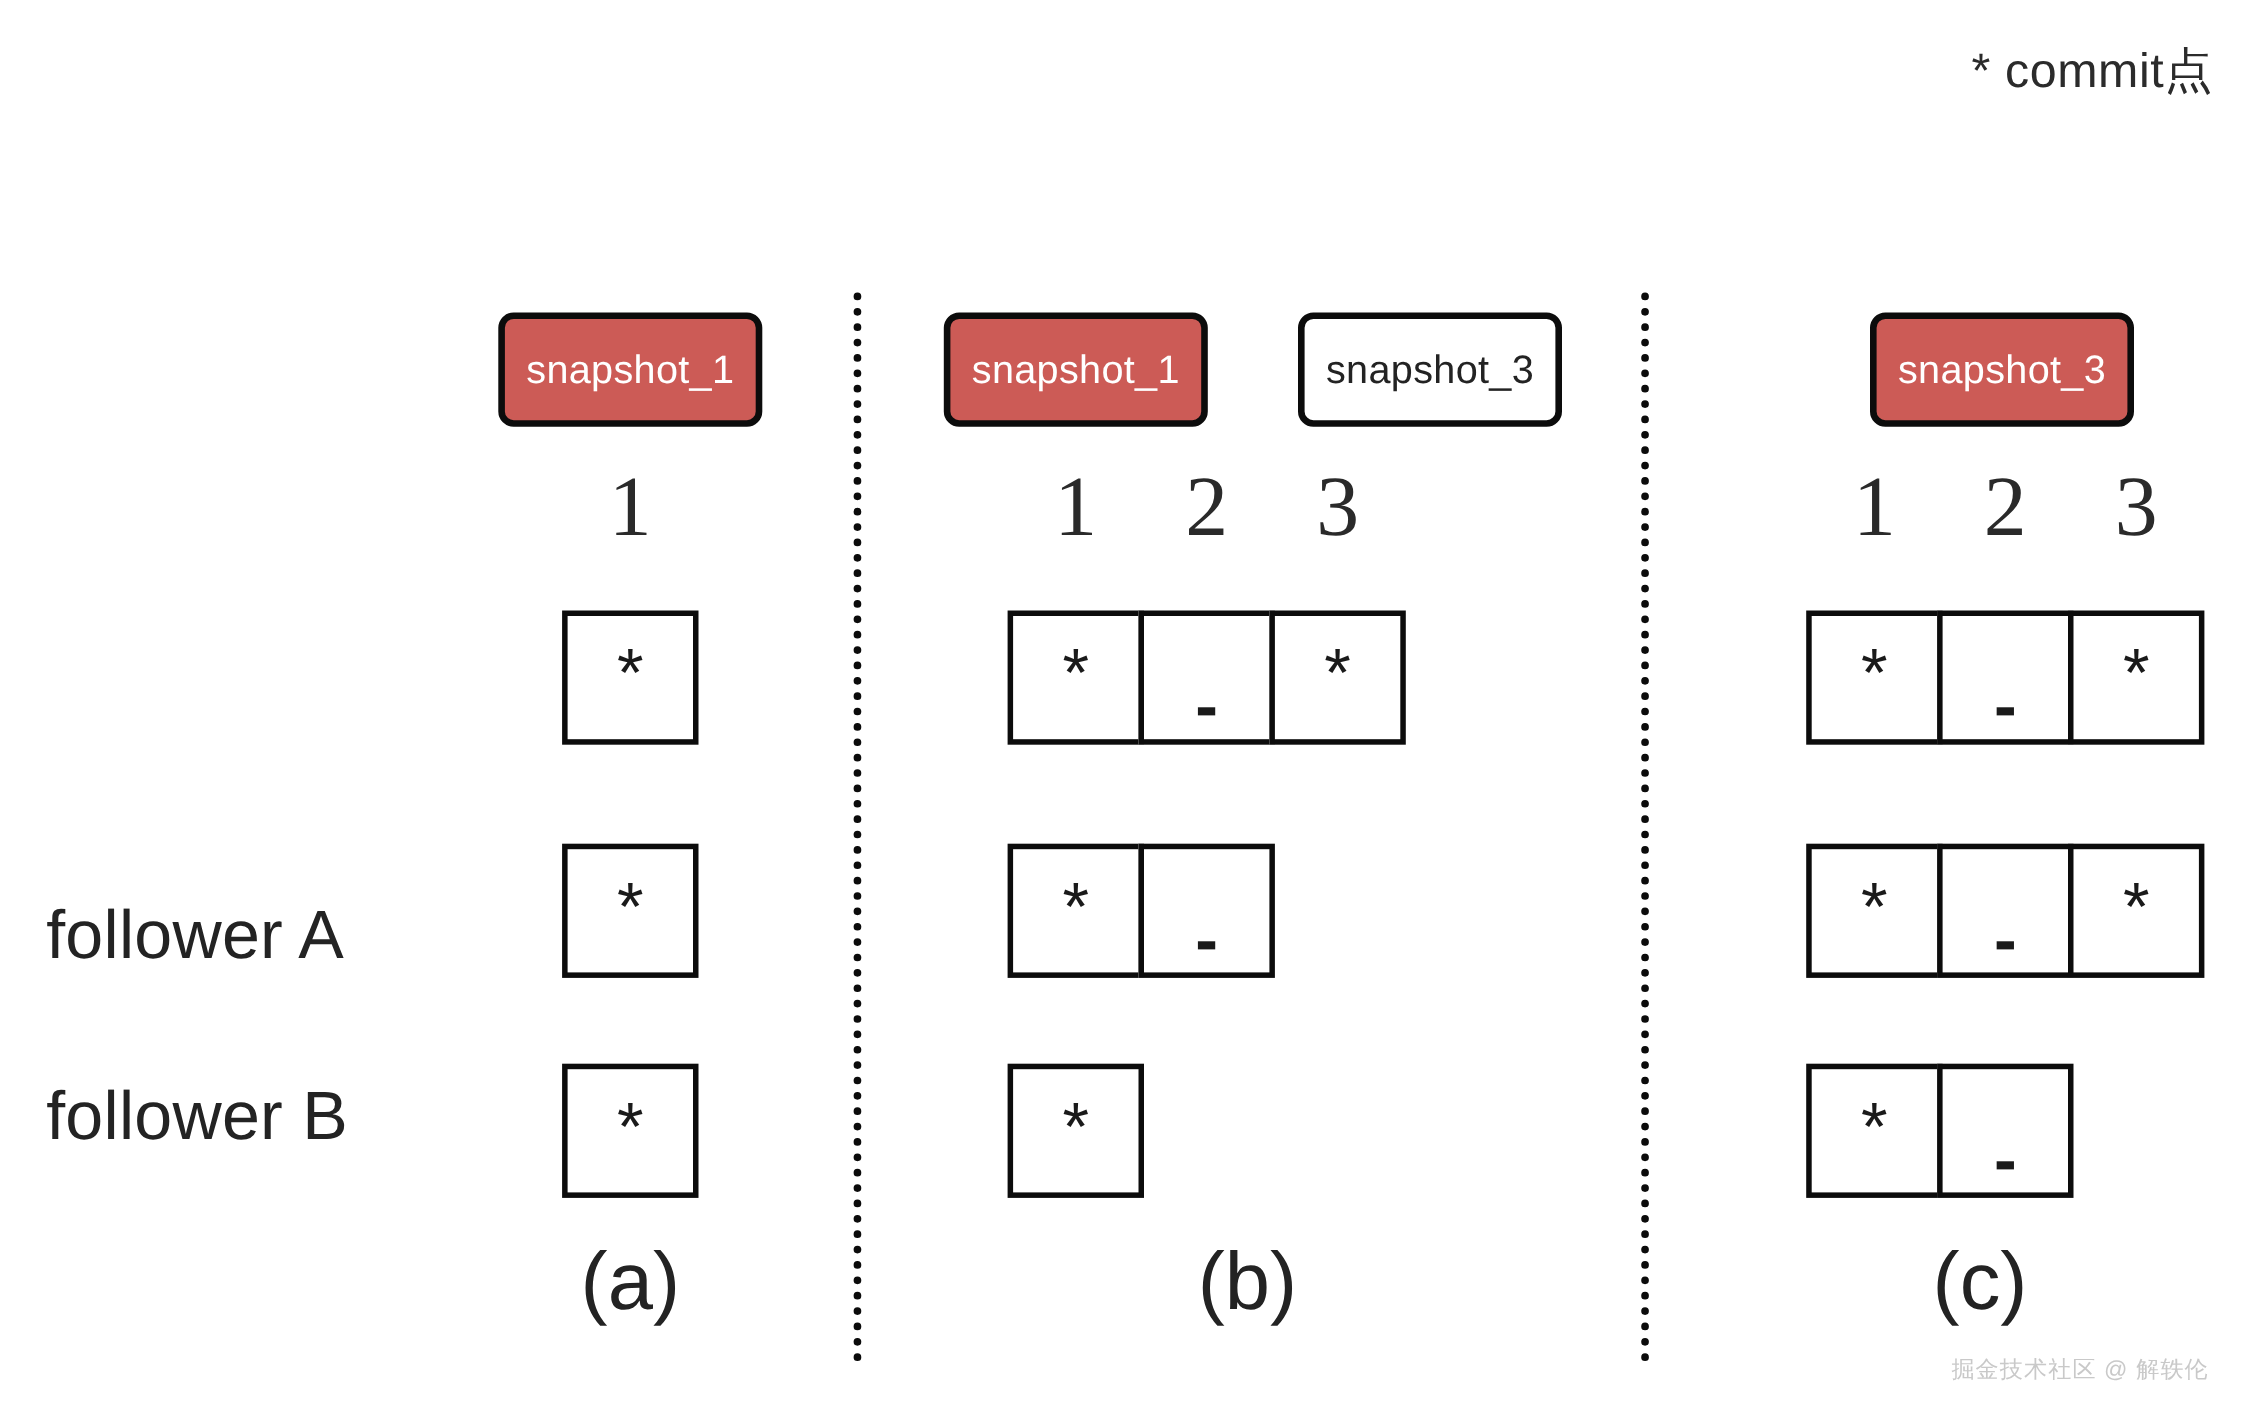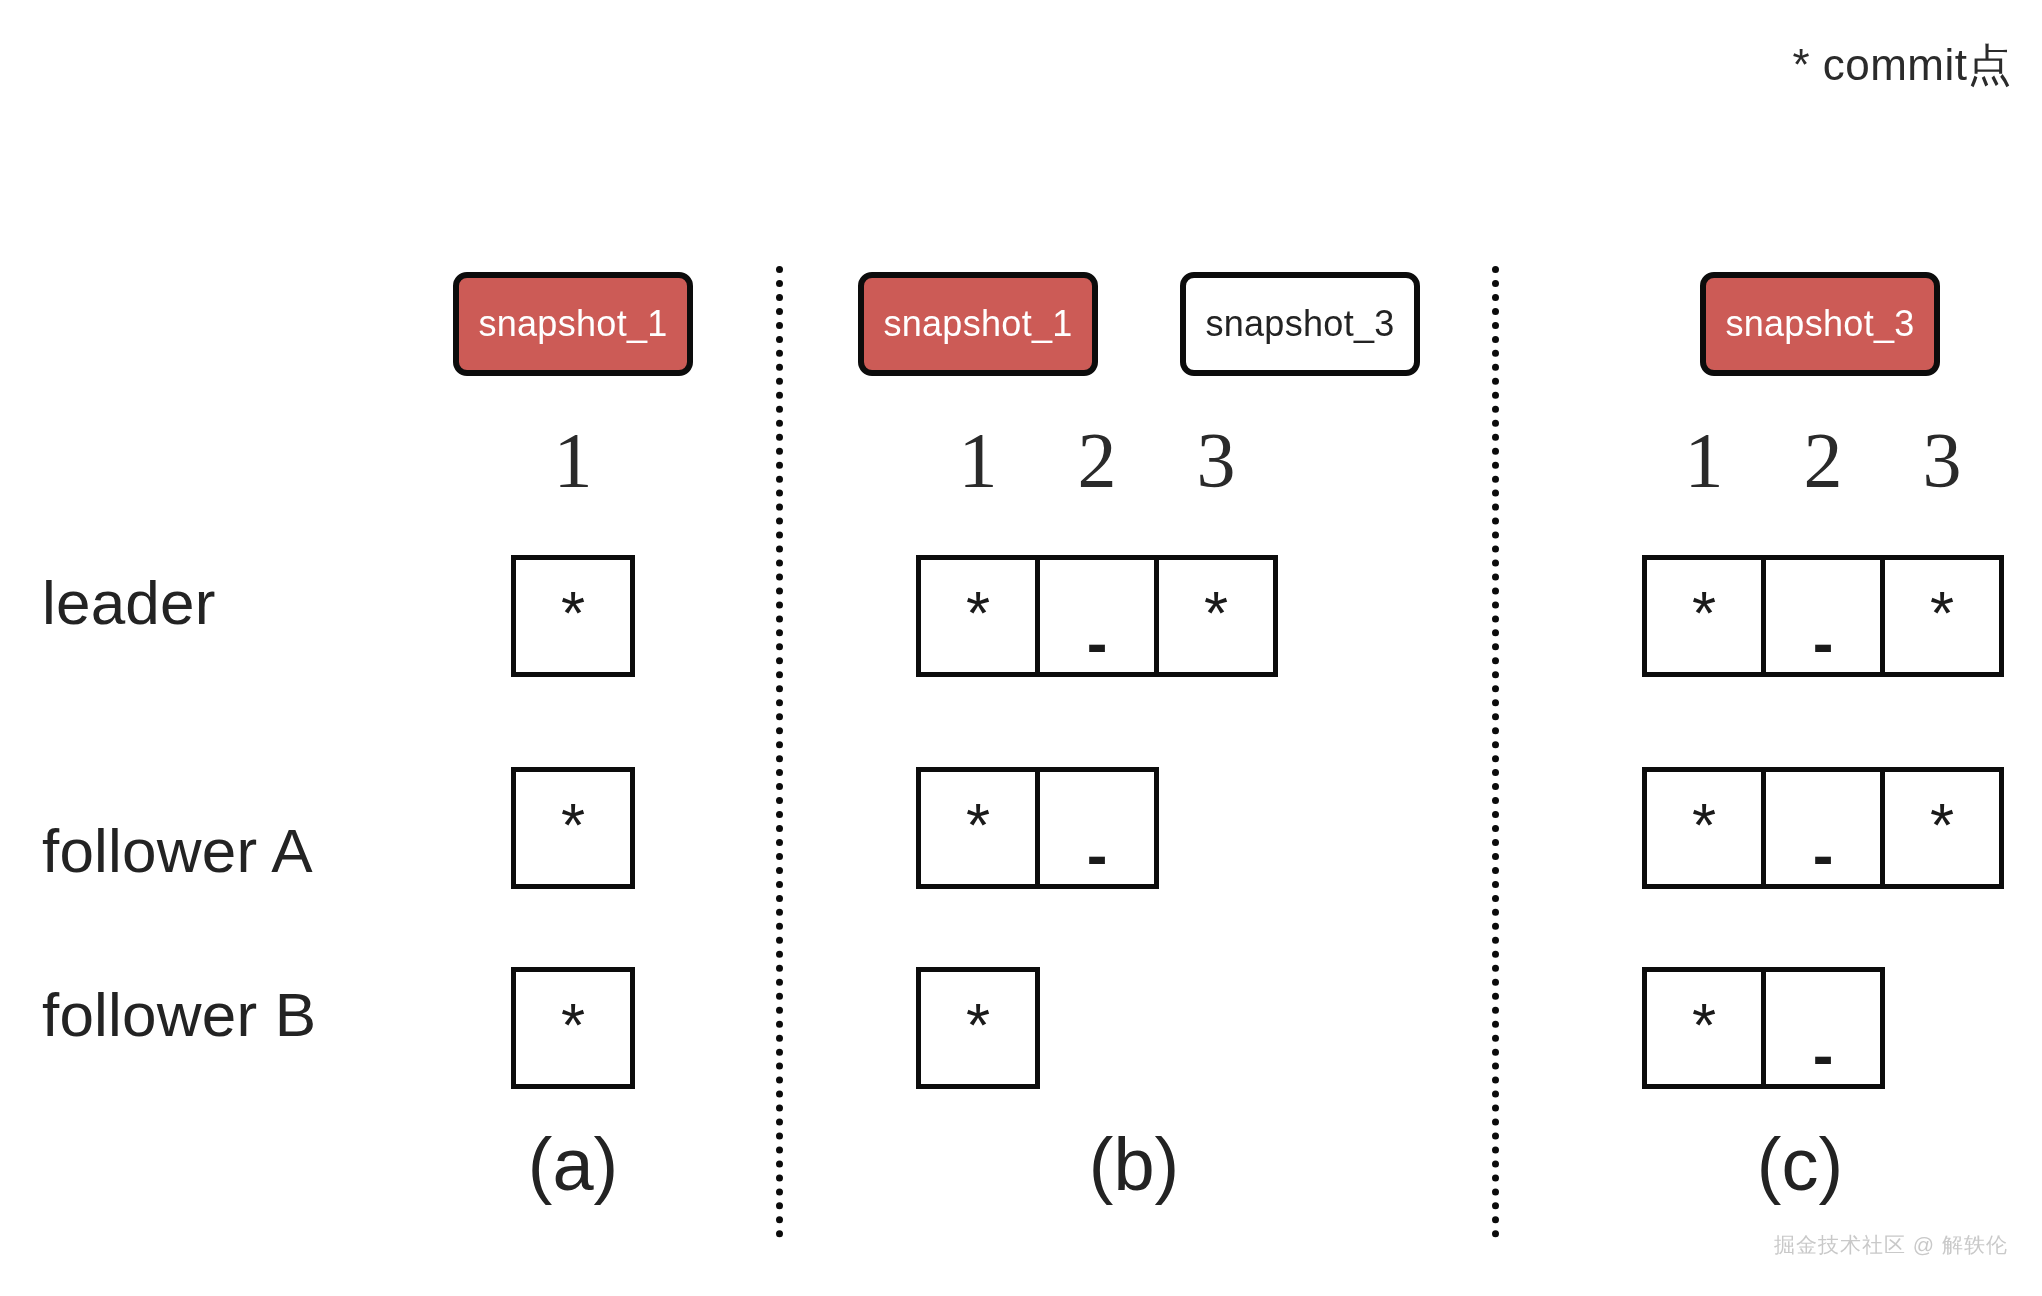--- a/index.html
+++ b/index.html
@@ -50,21 +50,21 @@
   }
 
   
   .snap-row {
     position: absolute;
     top: 268px;
     height: 108px;
   }
   .snapshot {
     position: absolute;
-    top: 4px;
+    top: 16px;
     height: 104px;
     box-sizing: border-box;
     border: 6px solid #0c0c0c;
     border-radius: 14px;
     display: flex;
     align-items: center;
     justify-content: center;
     font-size: 36px;
     letter-spacing: 0.3px;
   }
@@ -161,21 +161,20 @@
 
 <div id="canvas">
 
   <div class="legend">
     <div class="legend-row">* commit点</div>
   </div>
 
   <div class="divider" style="left:776px;"></div>
   <div class="divider" style="left:1492px;"></div>
 
-  <div class="row-label" style="top:572px;">leader</div>
   <div class="row-label" style="top:820px;">follower A</div>
   <div class="row-label" style="top:984px;">follower B</div>
 
   <div class="panel">
     <div class="snap-row" style="left:453px;">
       <div class="snapshot red" style="left:0; width:240px;">
         <span>snapshot_1</span>
       </div>
     </div>
     <div class="index-row" style="left:511px;">

